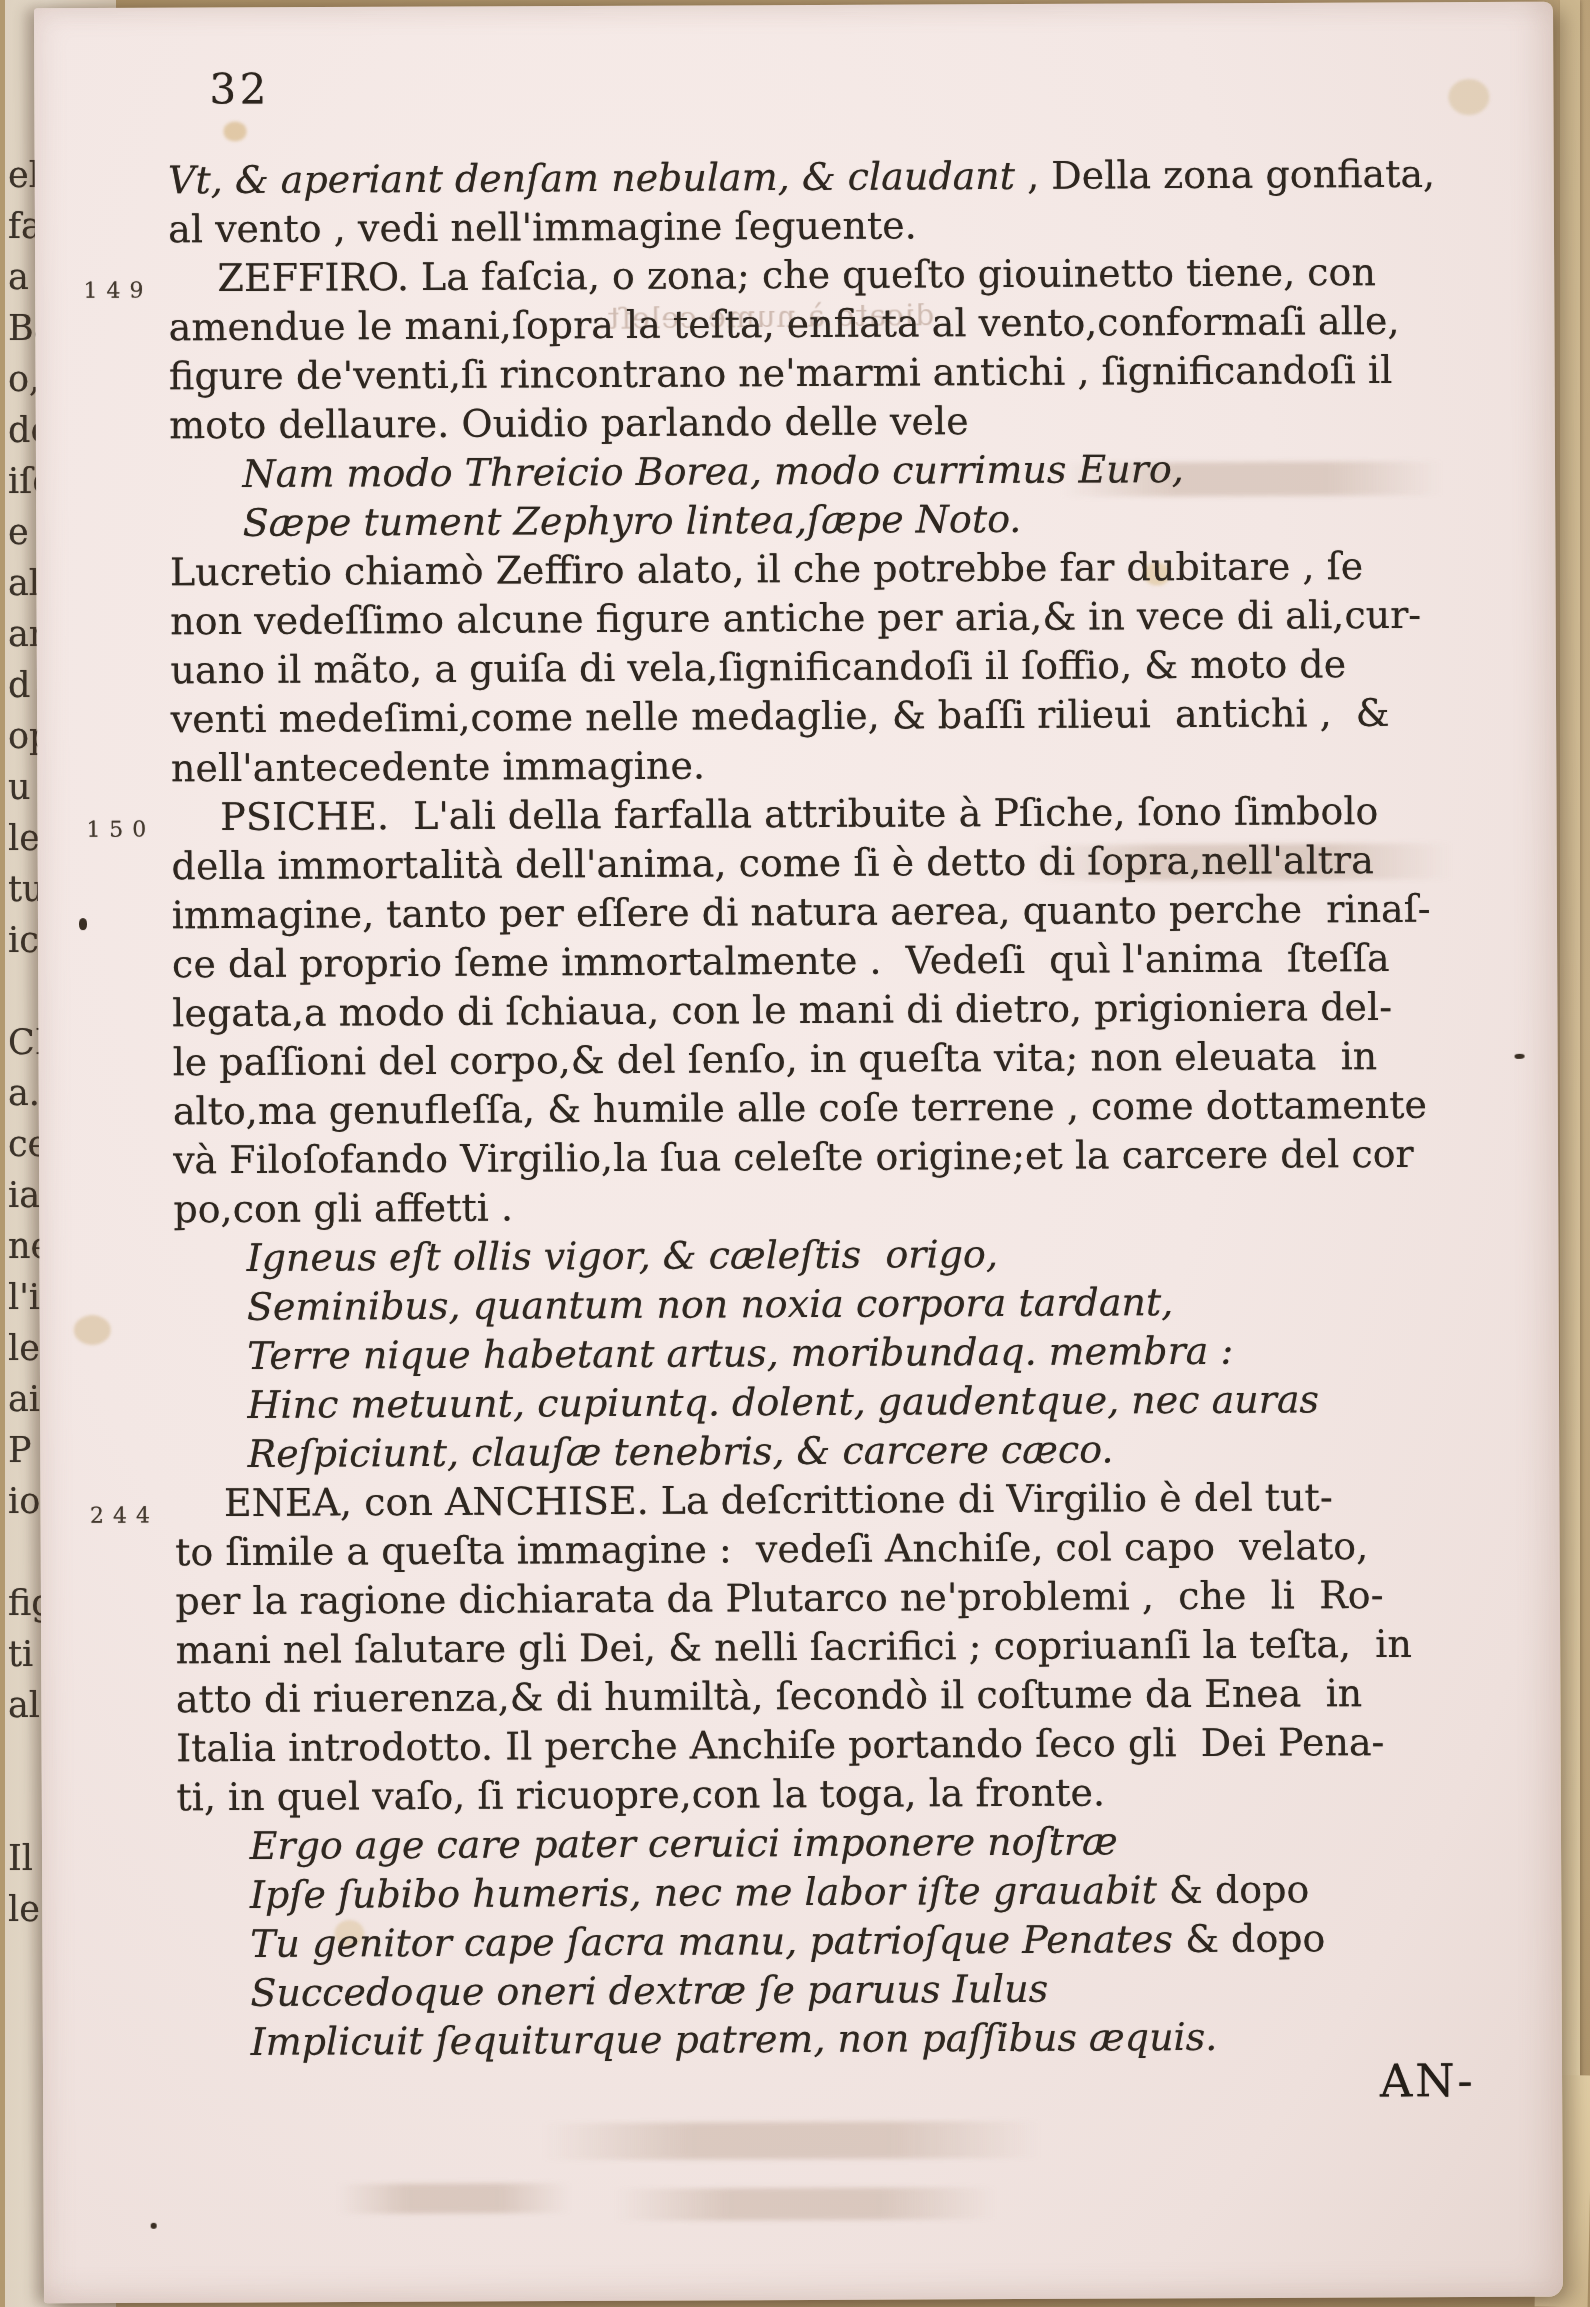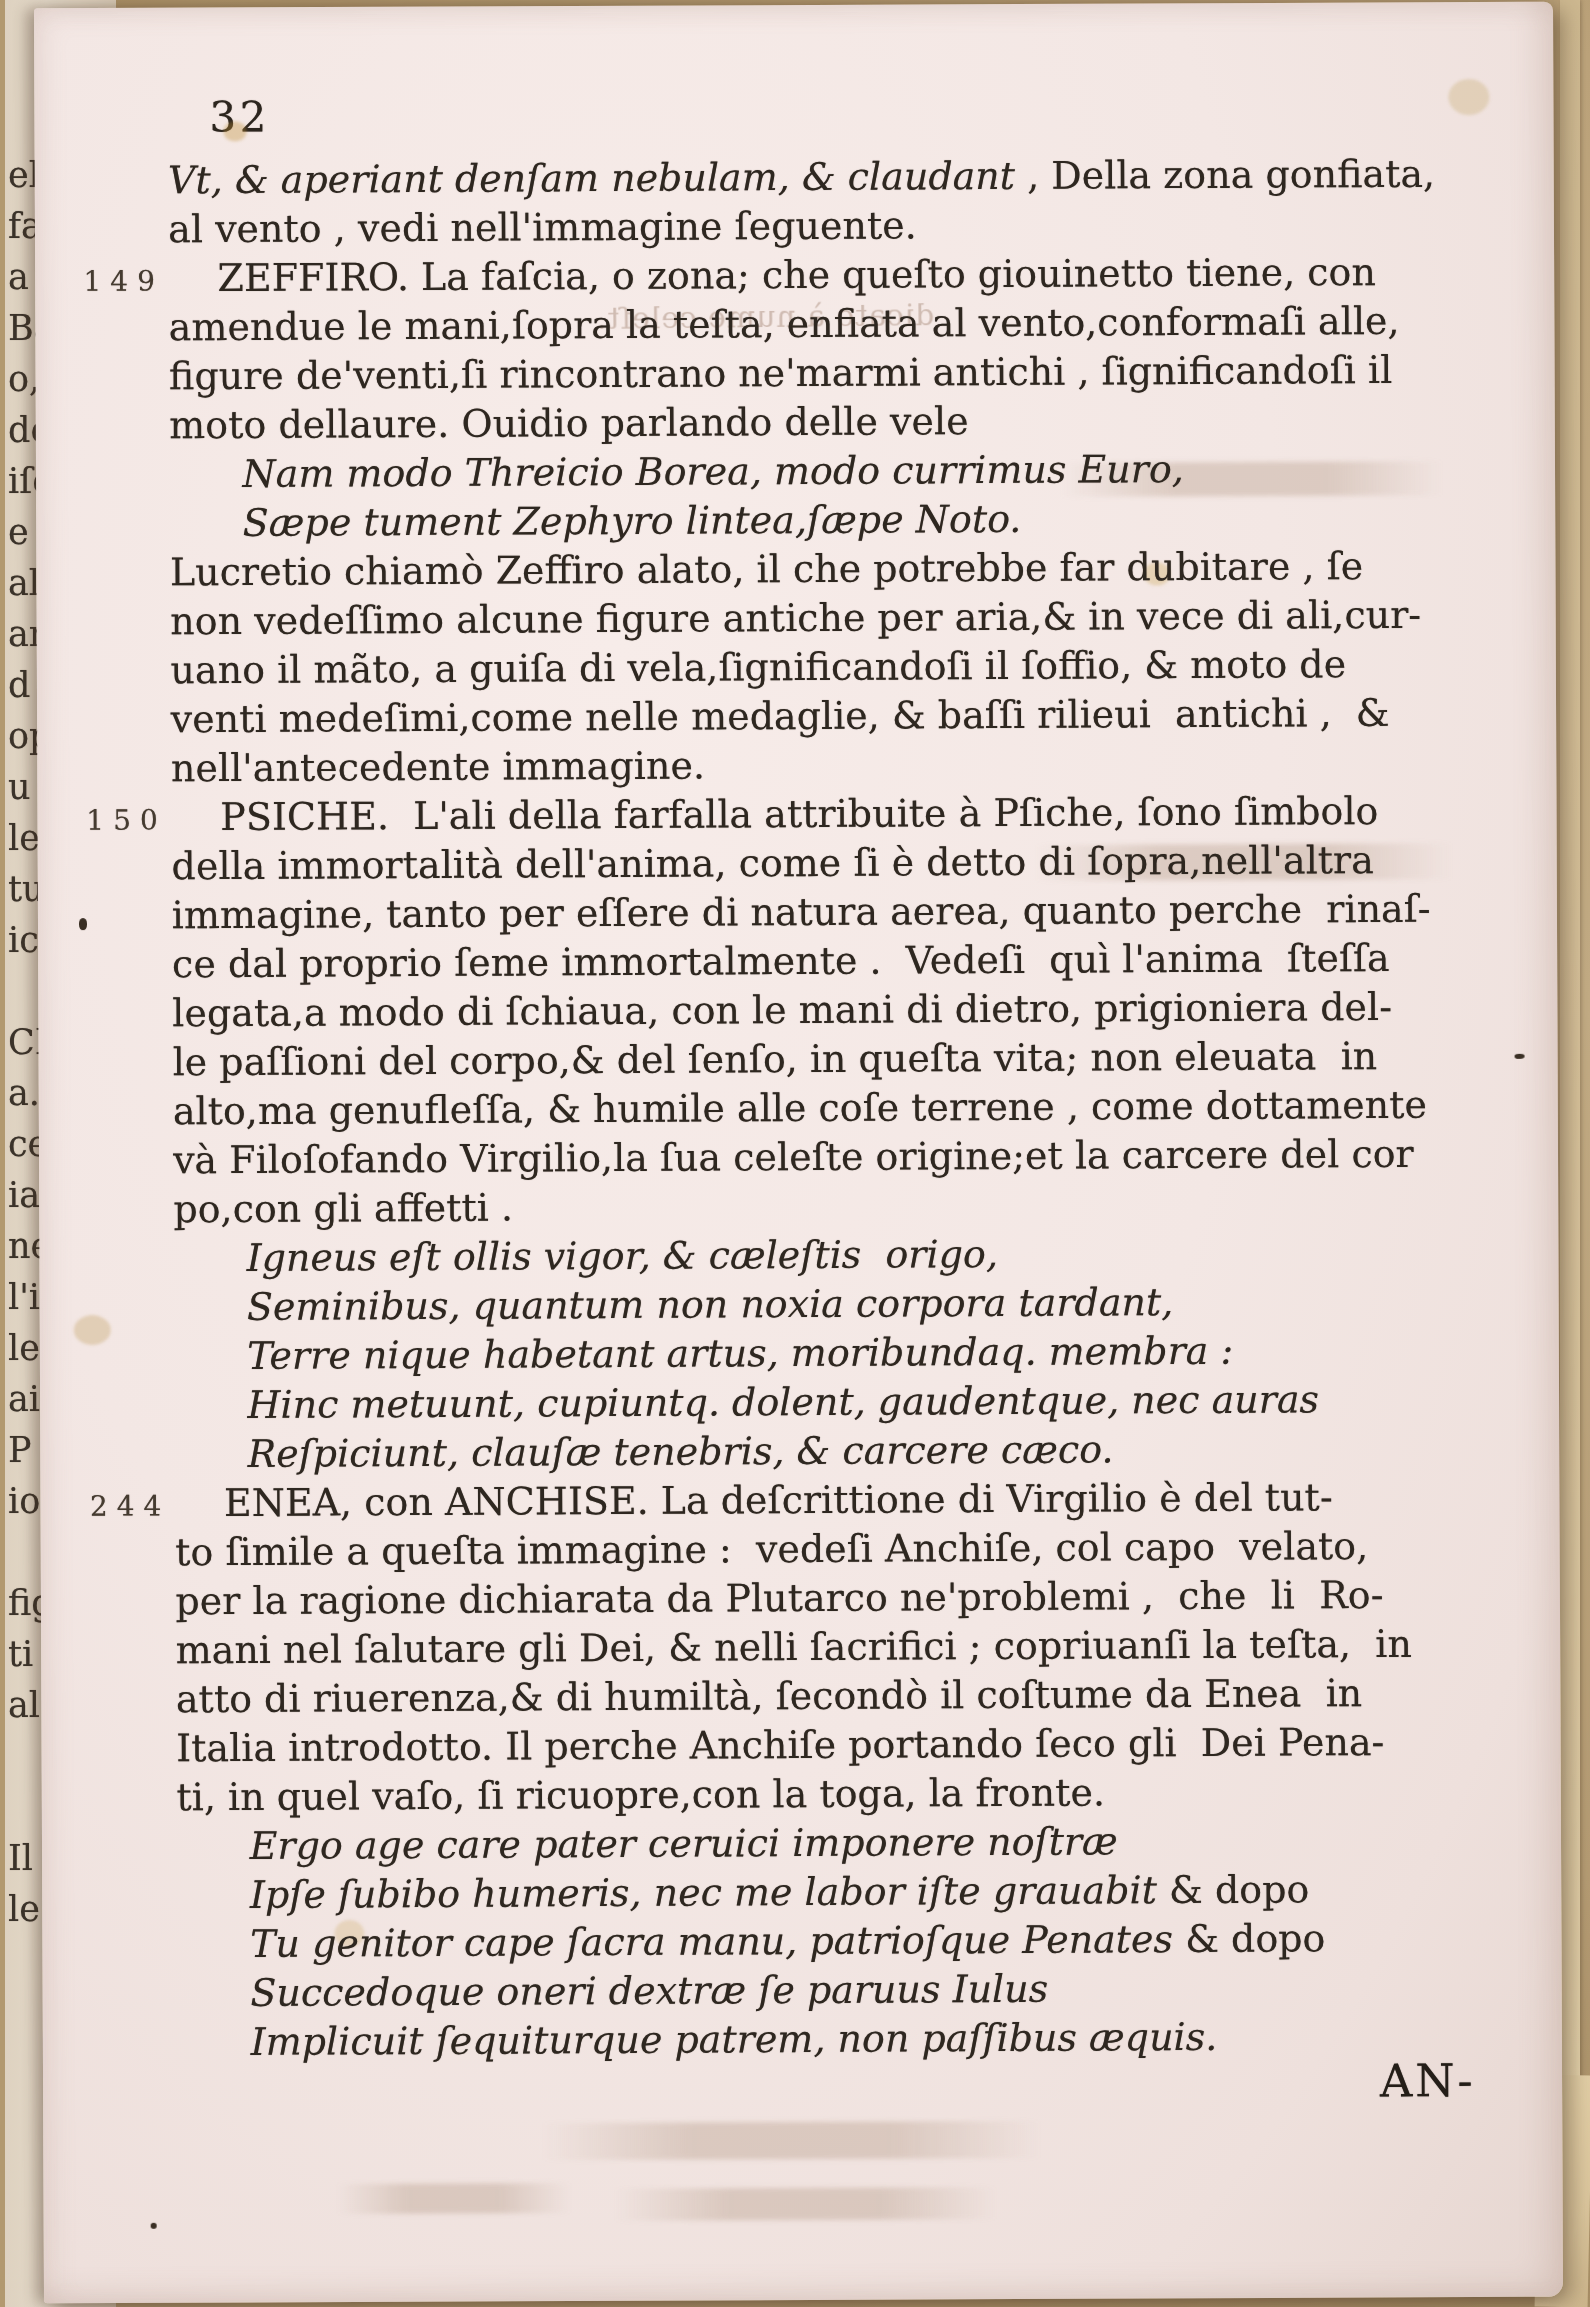--- a/index.html
+++ b/index.html
@@ -62,42 +62,41 @@
       inset -14.2px -7.1px 30px rgba(150,115,95,.20),
       inset 10.7px 7.1px 25px rgba(165,135,112,.12);
     border-radius: 3.6px 9px 14.2px 3.6px;
   }
 
   .page-number {
     position: absolute; left: 175px; top: 57px;
     font-size: 42px; color: #2c251e;
     letter-spacing: 3.6px;
     text-shadow: 0 0 0.9px rgba(40,30,20,.6);
-    margin-top: 28px;
   }
 
   .text-block {
     position: absolute; left: 134px; top: 148px;
     width: 1358px;
     transform: rotate(-0.05deg);
   }
   .line {
     position: relative;
     height: 49px; line-height: 49px;
     font-size: 38px; color: #2e2720;
     white-space: pre;
     text-shadow: 0 0 0.9px rgba(40,30,20,.55);
   }
   .ind1 { text-indent: 49px; }
   .ind2 { text-indent: 73px; }
   .it { font-style: italic; }
   .ro { font-style: normal; }
   .margin-num {
-    position: absolute; left: -85px; top: 2px;
-    font-size: 28px; letter-spacing: 9px; color: #453b30;
+    position: absolute; left: -85px; top: 11px;
+    font-size: 22px; letter-spacing: 9px; color: #453b30;
     text-indent: 0;
     text-align: center;
   }
 
   .catchword {
     position: absolute; left: 1337px; top: 2052px;
     font-size: 45px; font-weight: 400;
     letter-spacing: 2.7px; color: #241e18;
     text-shadow: 0 0 0.9px rgba(30,22,15,.7);
   }

